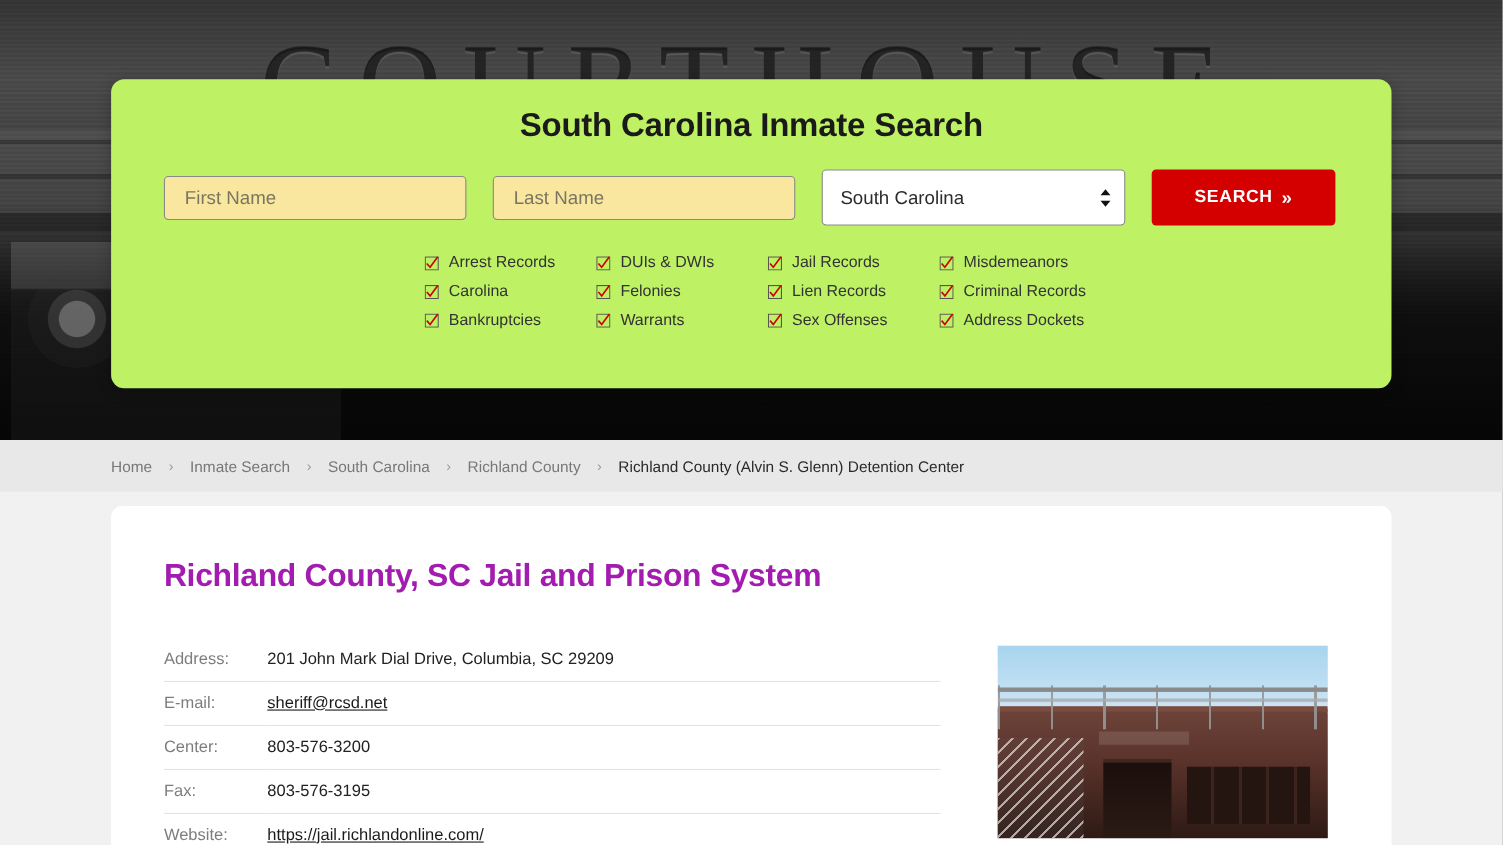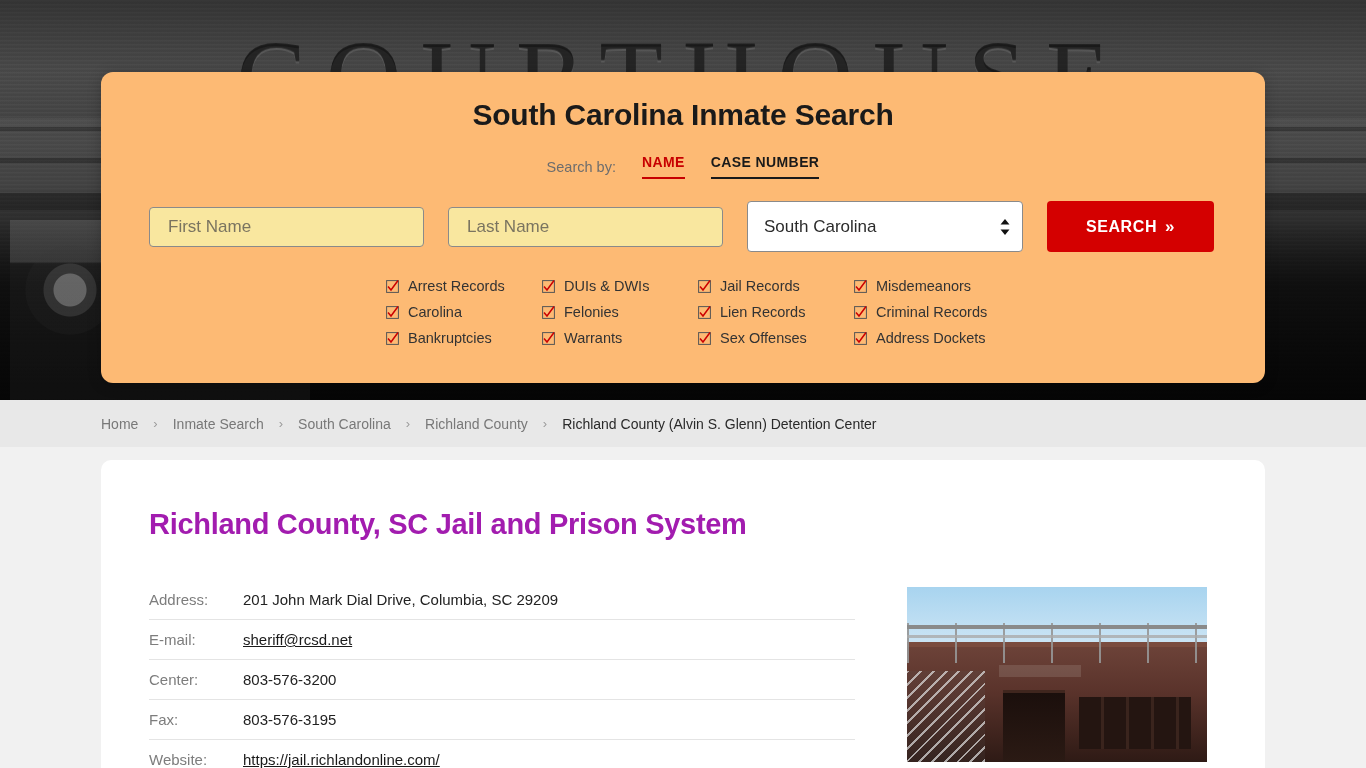--- a/index.html
+++ b/index.html
@@ -86,23 +86,23 @@
     color: #fff; text-decoration: none;
     font-size: 14.5px; font-weight: 700; letter-spacing: .6px;
     text-shadow: 0 1px 3px rgba(0,0,0,.75);
   }
 
   
   .search-card {
     position: absolute;
     left: 101px; top: 72px;
     width: 1164px;
-    background: #fdba74;
+    background: #bef264;
     border-radius: 12px;
-    padding: 26px 0 21px;
+    padding: 26px 0 38px;
     z-index: 6;
     box-shadow: 0 2px 14px rgba(0,0,0,.22);
   }
   .sc-title {
     text-align: center;
     font-size: 30px; font-weight: 700; color: #1a1a1a;
     letter-spacing: -.2px;
     margin-bottom: 22px;
   }
   .sc-tabs {
@@ -240,25 +240,20 @@
 <div class="hero">
   <div class="hero-bg">
     <div class="hero-word">COURTHOUSE</div>
     <div class="capital"></div>
   </div>
 
 
   <div class="search-card">
     <div class="sc-title">South Carolina Inmate Search</div>
 
-    <div class="sc-tabs">
-      <span class="sc-tabs-label">Search by:</span>
-      <span class="tab active">NAME</span>
-      <span class="tab inactive">CASE NUMBER</span>
-    </div>
 
     <div class="sc-form">
       <input id="first-name" class="fld" type="text" placeholder="First Name" style="">
       <input id="last-name" class="fld" type="text" placeholder="Last Name" style="">
 
       <span class="select-wrap">
         <select class="sel">
           <option>South Carolina</option>
         </select>
         <span class="sel-arrows">

